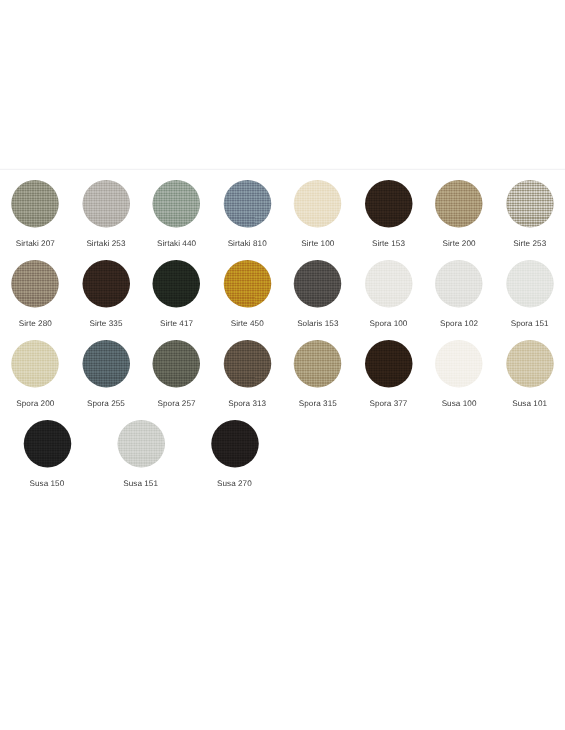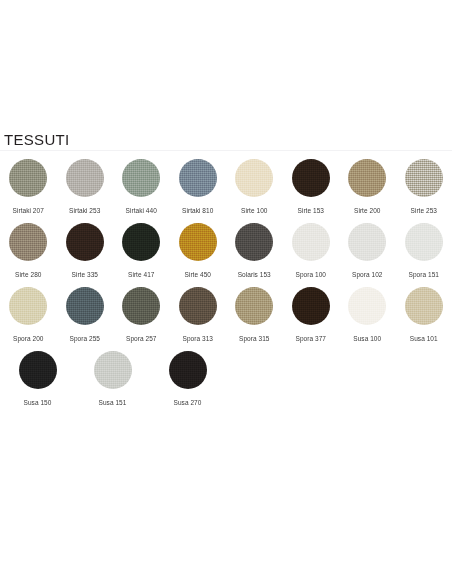--- a/index.html
+++ b/index.html
@@ -103,21 +103,20 @@
     white-space: nowrap;
   }
 </style>
 </head>
 <body>
 
 <div class="page">
 
   <div class="top-spacer"></div>
 
-  <div class="section-title">TESSUTI</div>
 
   <div class="header-rule"></div>
 
   <div class="swatch-grid">
       <div class="swatch-row">
         <div class="swatch-cell">
           <div class="swatch-dot" style="background-color: rgb(139, 139, 121);"></div>
           <div class="swatch-label">Sirtaki 207</div>
         </div>
         <div class="swatch-cell">

